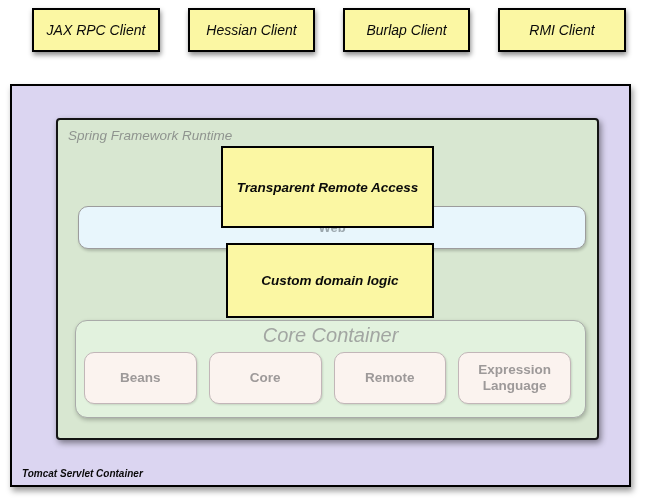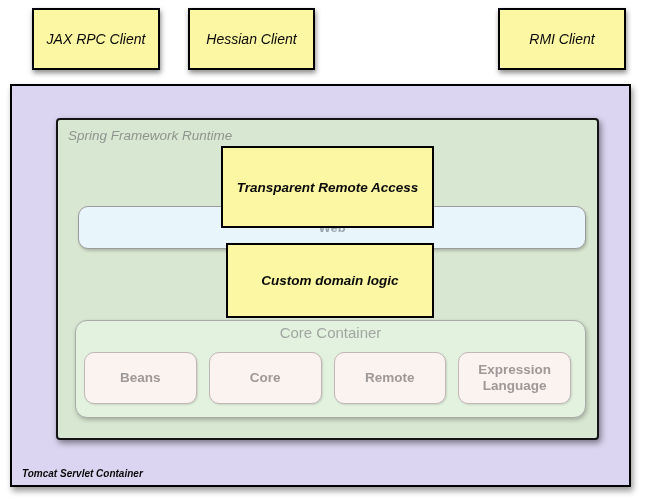--- a/index.html
+++ b/index.html
@@ -13,21 +13,21 @@
     width: 647px;
     height: 500px;
     background: #ffffff;
     overflow: hidden;
   }
 
   
   .client-box {
     position: absolute;
     top: 8px;
-    height: 62px;
+    height: 44px;
     box-sizing: border-box;
     background: var(--client-fill, #FBF7A3);
     border: 2px solid var(--border-black, #000);
     box-shadow: 1px 3px 5px rgba(0,0,0,0.45);
     display: flex;
     align-items: center;
     justify-content: center;
     font-style: italic;
     font-size: 14px;
     color: #0a0a0a;
@@ -128,21 +128,22 @@
     border: 1.5px solid #a9aba9;
     border-radius: 12px;
     box-shadow: 1px 2px 4px rgba(0,0,0,0.25);
   }
   .core-label {
     position: absolute;
     left: 0;
     right: 0;
     top: 3px;
     text-align: center;
-    font-size: 15px;
+    font-style: italic;
+    font-size: 20px;
     color: var(--core-label-gray, #A2A6A2);
   }
   .modules {
     position: absolute;
     left: 8px;
     right: 14px;
     top: 31px;
     height: 52px;
     display: flex;
     gap: 12px;
@@ -169,20 +170,23 @@
 <body>
 
 <div class="canvas">
 
   <div class="client-box" style="left:32px;  width:128px;">
     <span>JAX RPC Client</span>
   </div>
   <div class="client-box" style="left:188px; width:127px;">
     <span>Hessian Client</span>
   </div>
+  <div class="client-box" style="left:343px; width:127px;">
+    <span>Burlap Client</span>
+  </div>
   <div class="client-box" style="left:498px; width:128px;">
     <span>RMI Client</span>
   </div>
 
   <div class="tomcat-box">
 
     <div class="runtime-box">
       <div class="runtime-label">Spring Framework Runtime</div>
 
       <div class="web-bar">

